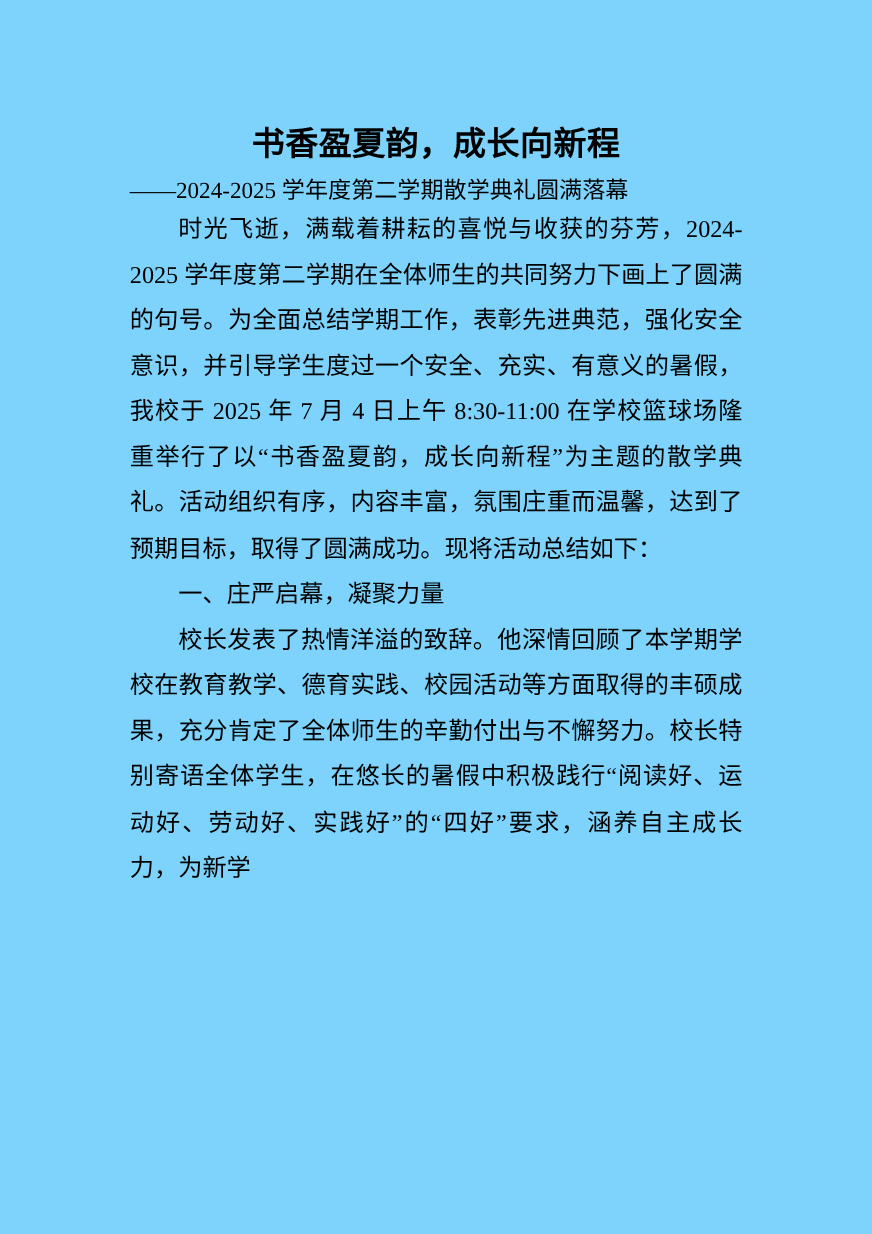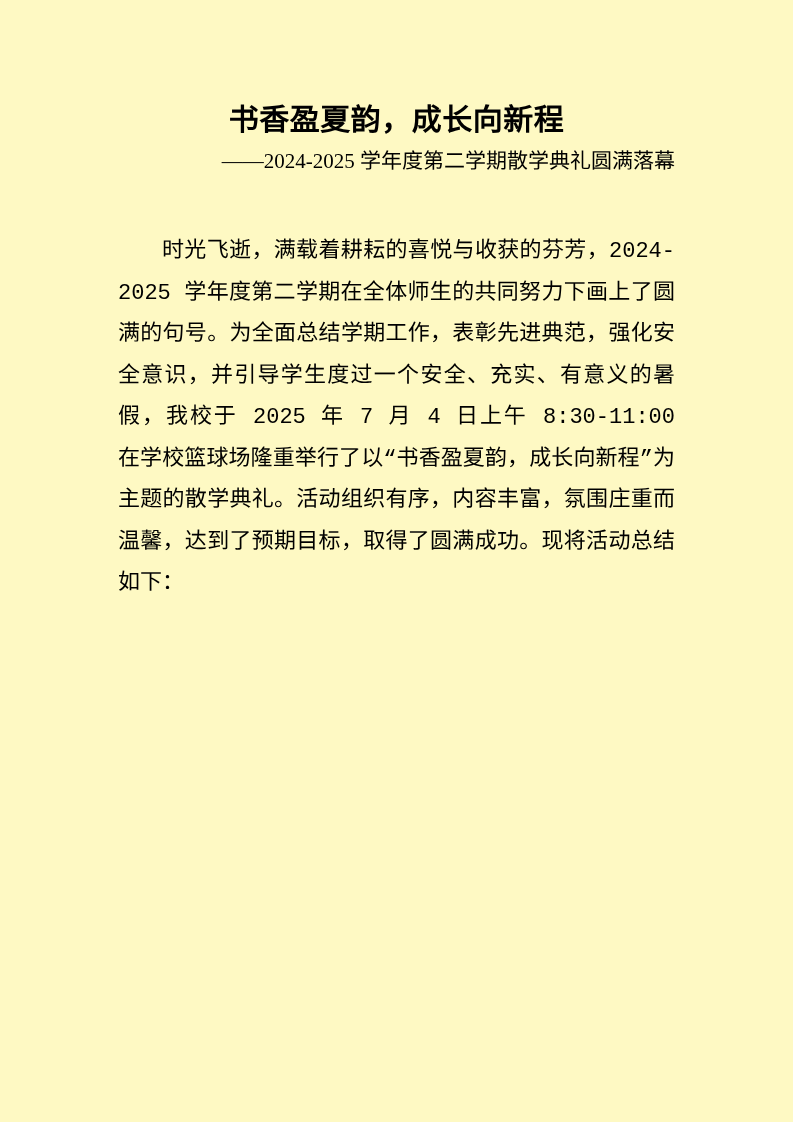--- a/index.html
+++ b/index.html
@@ -11,58 +11,58 @@
     width: 793px;
     height: 1122px;
     overflow: hidden;
     font-family: "Liberation Serif", serif;
     color: #000000;
   }
   .page {
     box-sizing: border-box;
     width: 793px;
     height: 1122px;
-    padding: 0 118px;
-    background: #fef9c3;
+    padding: 12px 118px;
+    background: #7dd3fc;
   }
   .doc-title {
     margin: 0;
     padding-top: 97px;
     font-size: 30px;
     line-height: 46px;
     font-weight: bold;
     text-align: center;
     letter-spacing: 0.5px;
   }
   .doc-subtitle {
     margin: 4px 0 0 0;
     font-size: 21px;
     line-height: 28px;
     font-weight: normal;
-    text-align: right;
+    text-align: left;
   }
   .body-para, .section-heading {
     margin: 0;
     font-size: 22px;
     line-height: 41.5px;
     text-align: justify;
     text-justify: inter-character;
     text-indent: 2em;
     font-weight: normal;
   }
   .first-para {
-    margin-top: 56px;
-    font-family: Liberation Mono, monospace;
   }
 </style>
 </head>
 <body>
 
 <div class="page">
   <h1 class="doc-title">书香盈夏韵，成长向新程</h1>
   <h2 class="doc-subtitle">——2024-2025 学年度第二学期散学典礼圆满落幕</h2>
 
   <p class="body-para first-para">时光飞逝，满载着耕耘的喜悦与收获的芬芳，2024-2025 学年度第二学期在全体师生的共同努力下画上了圆满的句号。为全面总结学期工作，表彰先进典范，强化安全意识，并引导学生度过一个安全、充实、有意义的暑假，我校于 2025 年 7 月 4 日上午 8:30-11:00 在学校篮球场隆重举行了以“书香盈夏韵，成长向新程”为主题的散学典礼。活动组织有序，内容丰富，氛围庄重而温馨，达到了预期目标，取得了圆满成功。现将活动总结如下：</p>
 
+  <p class="section-heading">一、庄严启幕，凝聚力量</p>
 
 
 
+  <p class="body-para">校长发表了热情洋溢的致辞。他深情回顾了本学期学校在教育教学、德育实践、校园活动等方面取得的丰硕成果，充分肯定了全体师生的辛勤付出与不懈努力。校长特别寄语全体学生，在悠长的暑假中积极践行“阅读好、运动好、劳动好、实践好”的“四好”要求，涵养自主成长力，为新学</p>
 </div>
 
 </body></html>

